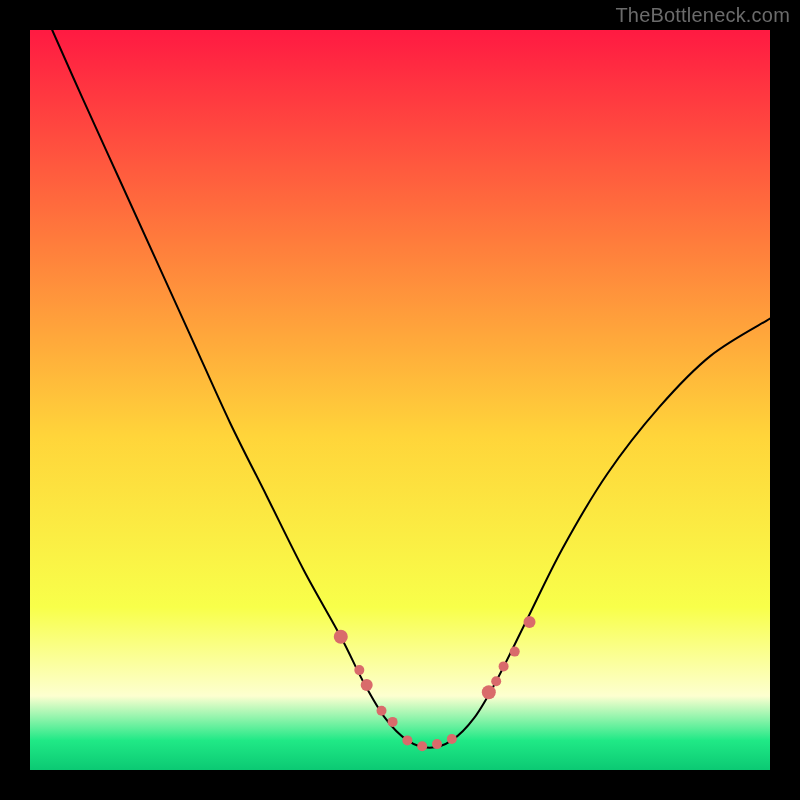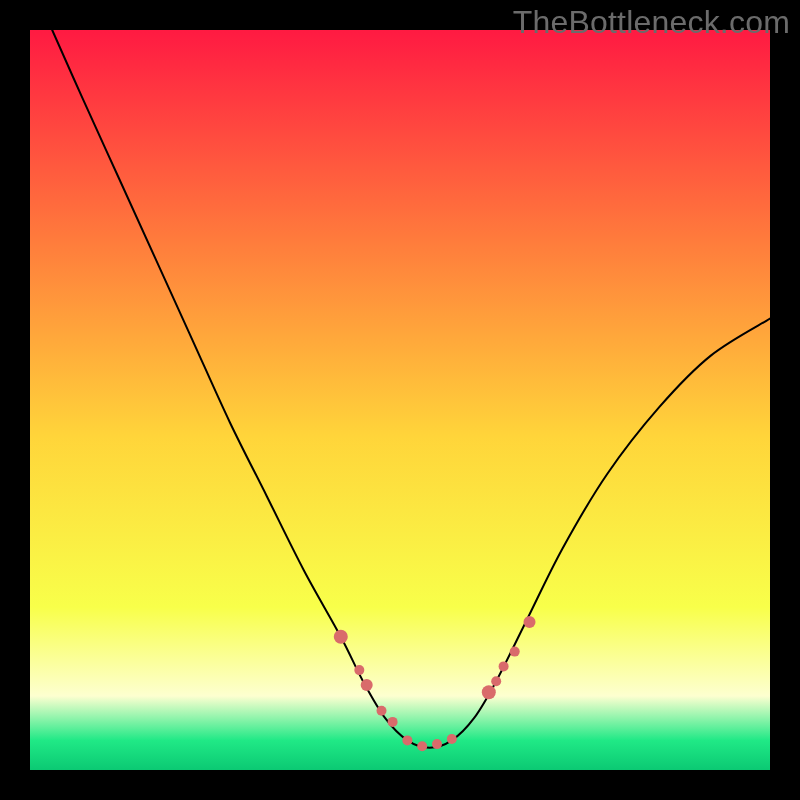--- a/index.html
+++ b/index.html
@@ -17,21 +17,21 @@
     top: 30px;
     width: 740px;
     height: 740px;
     background: #000;
   }
   .watermark {
     position: absolute;
     top: 4px;
     right: 10px;
     color: #6b6b6b;
-    font-size: 32px;
+    font-size: 20px;
     font-weight: 500;
     z-index: 10;
     letter-spacing: 0.2px;
   }
   svg {
     display: block;
   }
   .curve {
     fill: none;
     stroke: #000;

